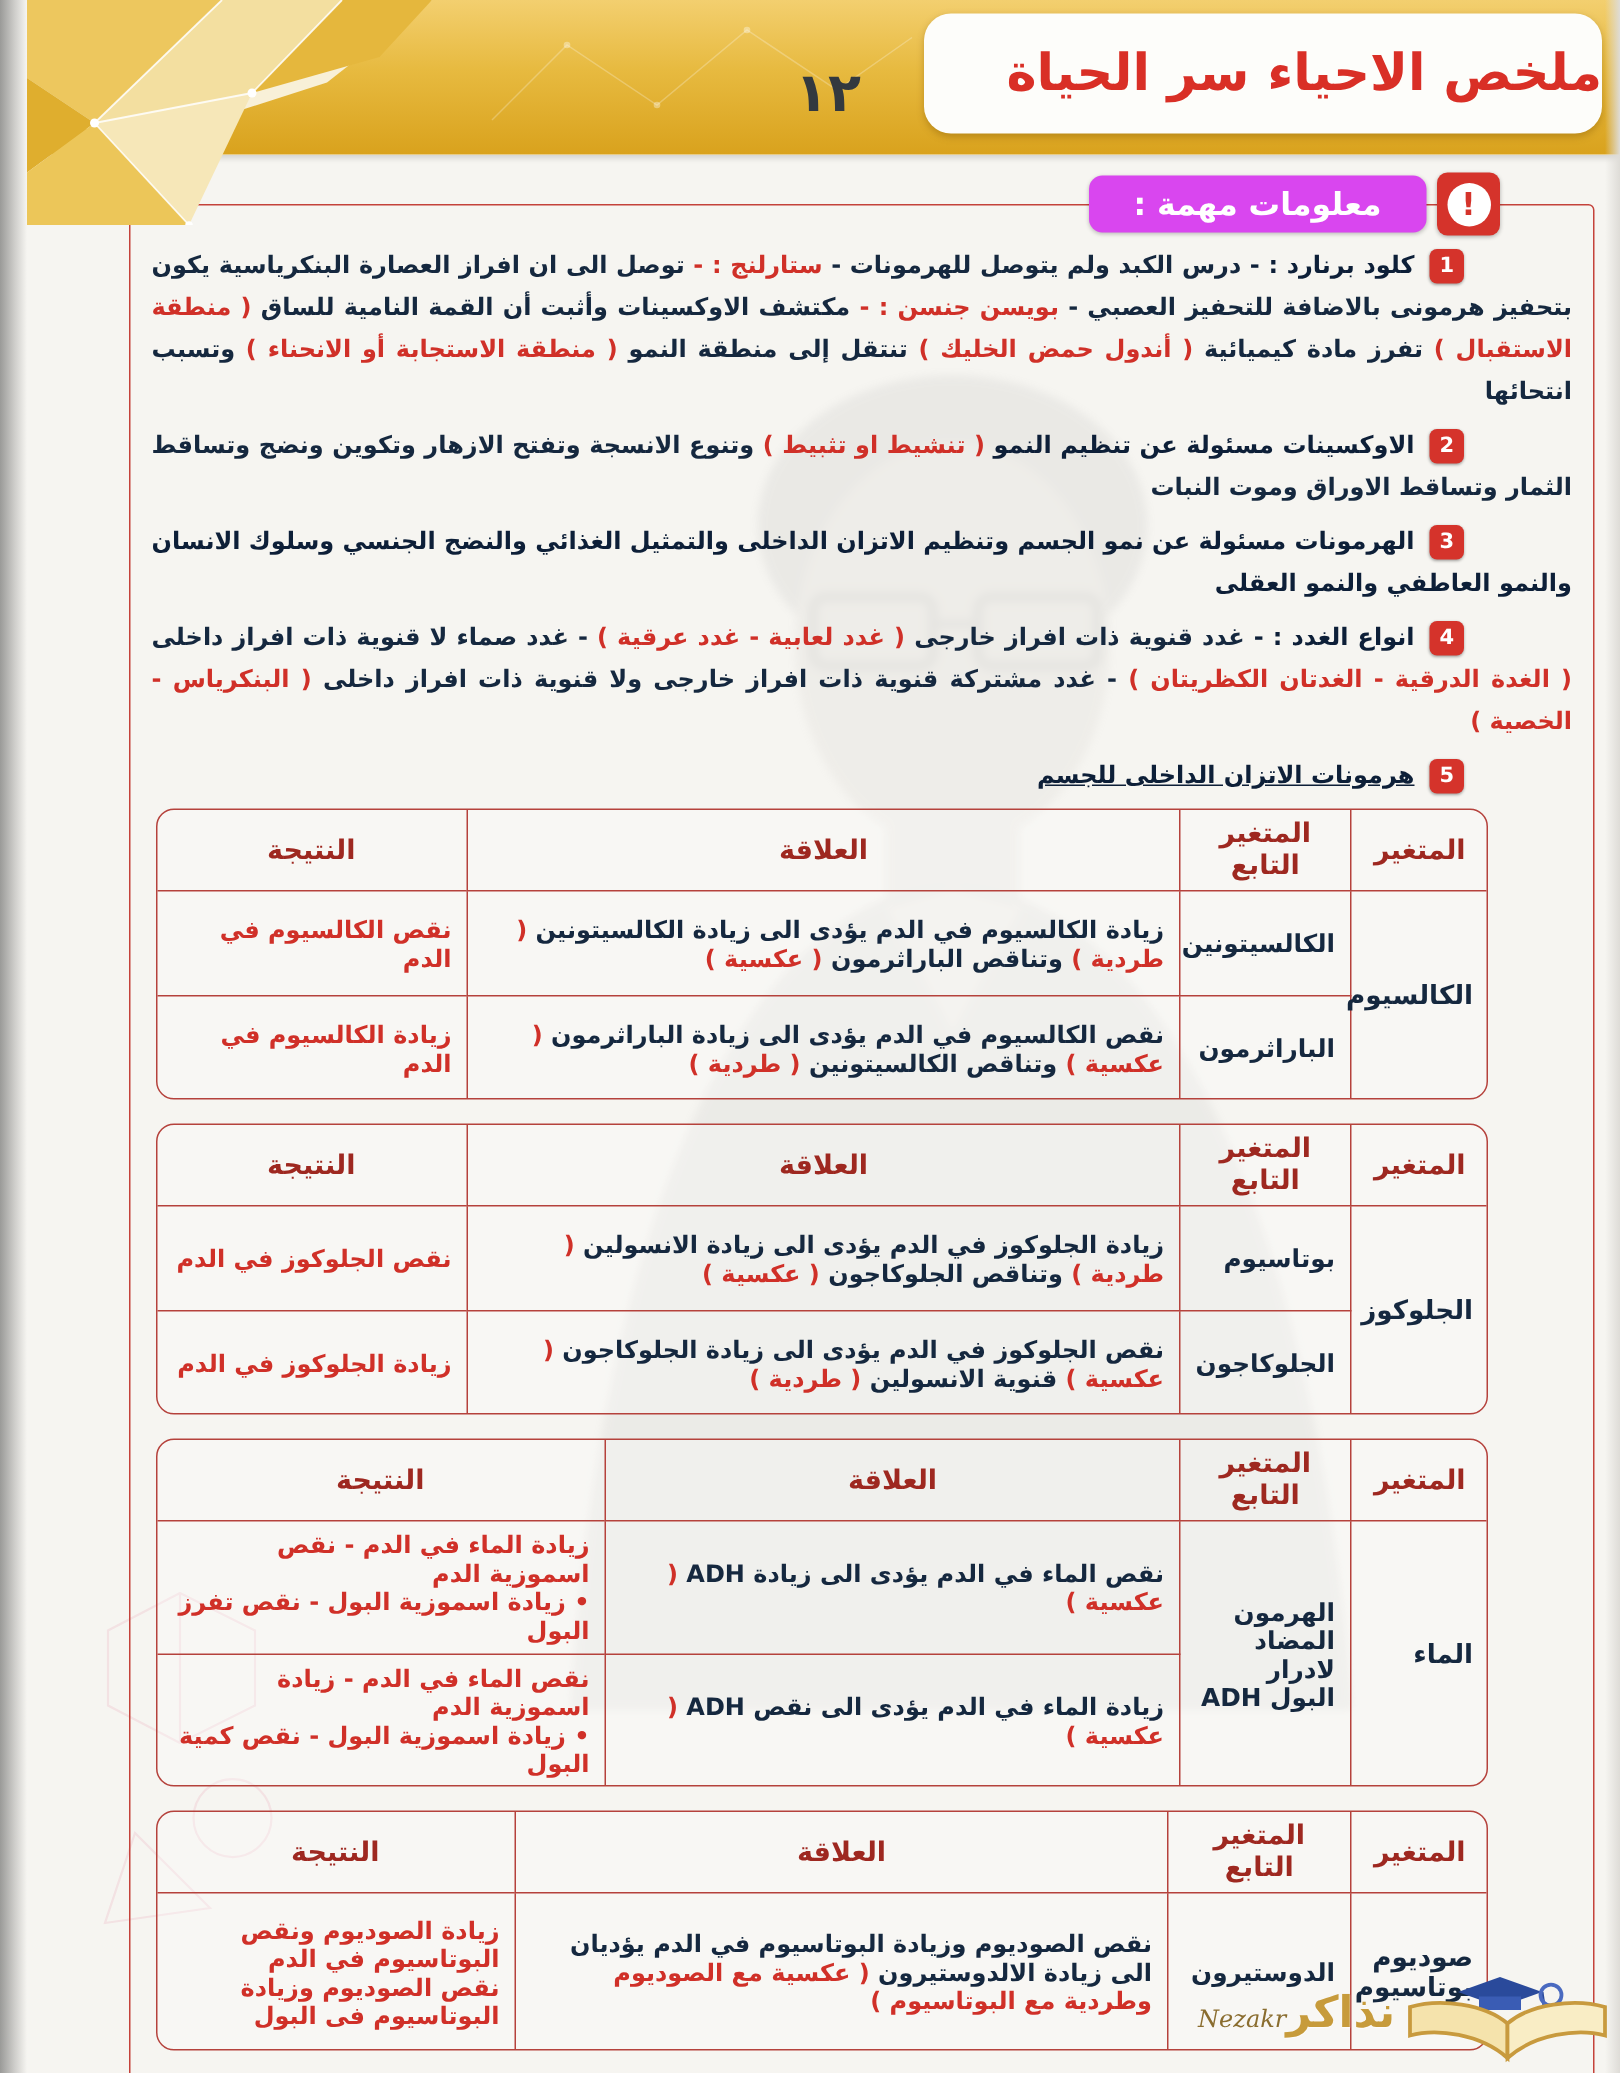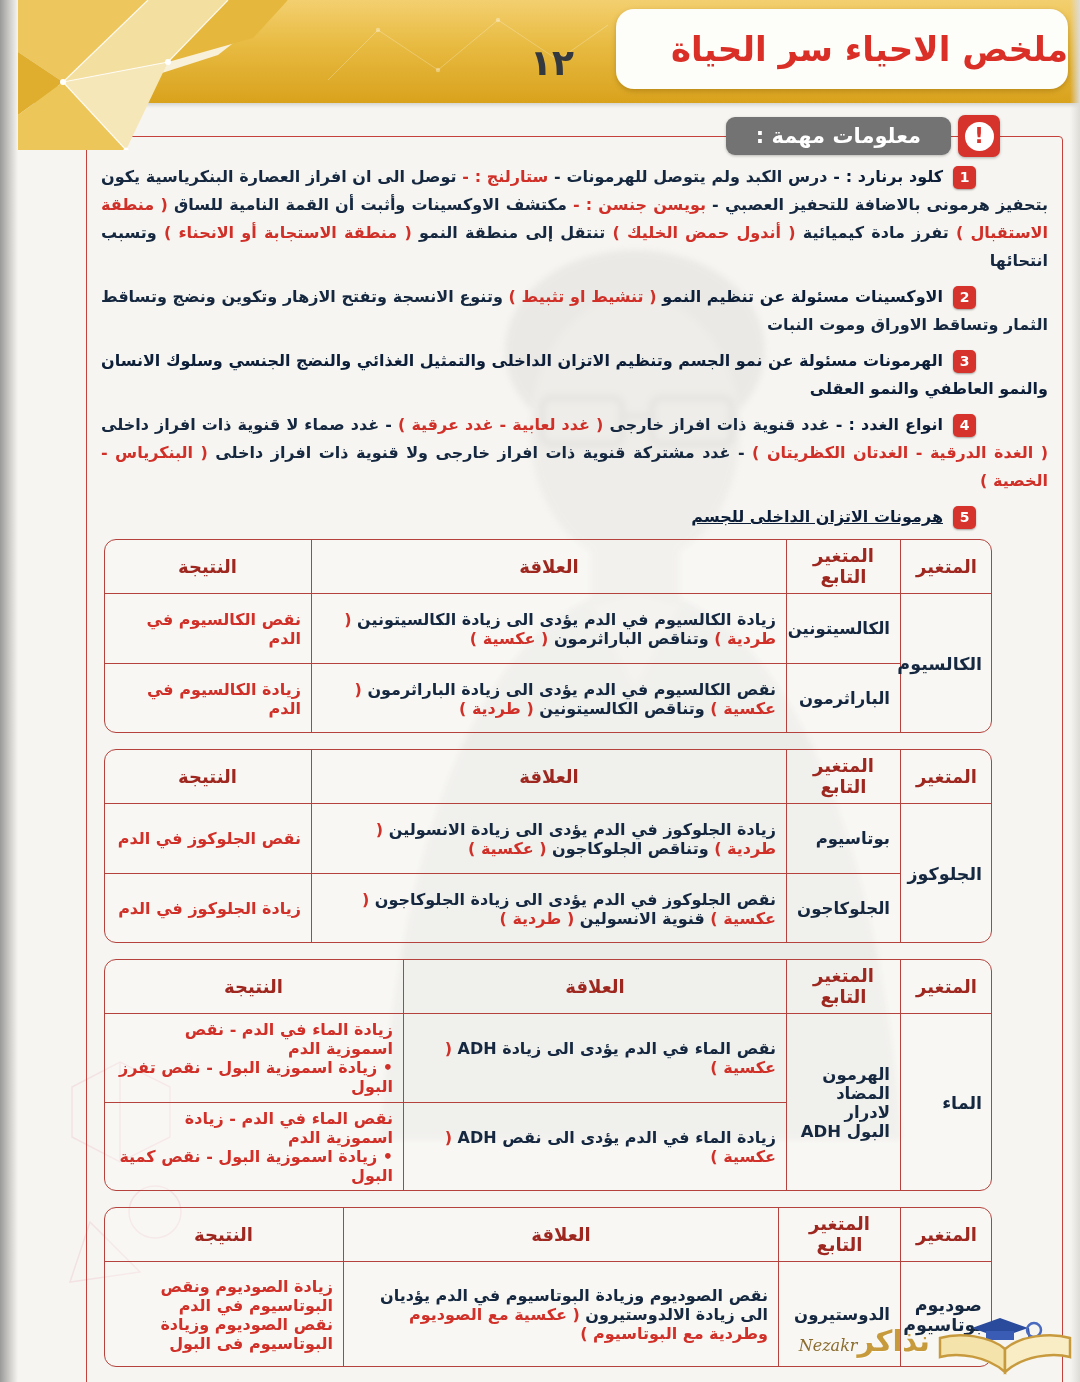--- a/index.html
+++ b/index.html
@@ -34,21 +34,21 @@
 
   
   .content-box{position:absolute;left:86px;right:17px;top:136px;z-index:2;
     border:1.7px solid #c4423b;border-radius:4px;padding:26px 14px 6px 14px;background:transparent}
 
   .info-label-row{position:absolute;top:-22px;right:62px;display:flex;align-items:center;gap:7px;z-index:3}
   .alert-icon{width:42px;height:42px;background:#d5332b;border-radius:7px;display:flex;
     align-items:center;justify-content:center;box-shadow:0 1px 3px rgba(0,0,0,.3)}
   .alert-icon .circle{width:29px;height:29px;border-radius:50%;background:#fff;display:flex;
     align-items:center;justify-content:center;color:#d5332b;font-size:21px;font-weight:bold}
-  .info-label{height:38px;background:#737373;border-radius:9px;color:#fff;font-size:21px;
+  .info-label{height:38px;background:#d946ef;border-radius:9px;color:#fff;font-size:21px;
     font-weight:bold;display:flex;align-items:center;padding:12px 30px;box-shadow:0 1px 3px rgba(0,0,0,.25)}
 
   
   .info-item{font-size:16px;line-height:1.75;font-weight:700;color:#15283f;
     text-align:justify;text-indent:72px;margin-bottom:8px}
   .num-badge{display:inline-block;width:23px;height:23px;line-height:23px;border-radius:5px;
     background:#d5332b;color:#fff;font-size:14px;font-weight:bold;text-align:center;
     margin-left:10px;text-indent:0;box-shadow:0 1px 2px rgba(0,0,0,.35);vertical-align:middle}
   .sg-d{color:#15283f}
   .sg-b{color:#0d1f38}

